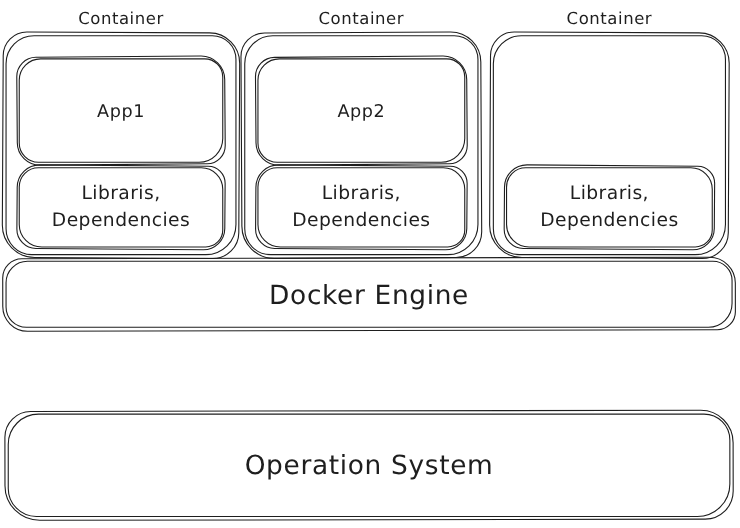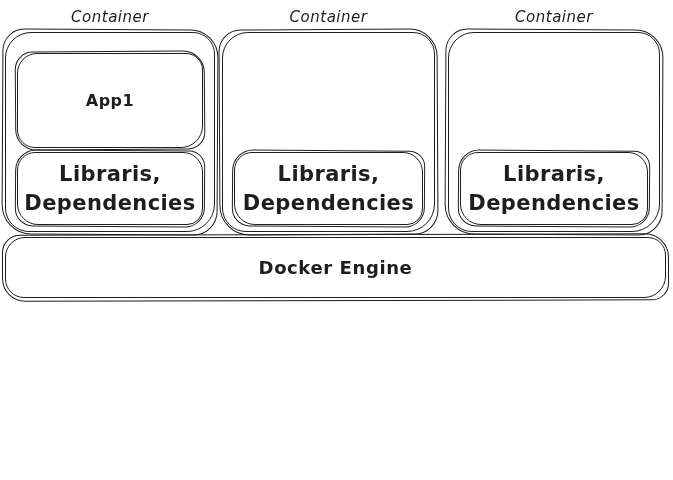--- a/index.html
+++ b/index.html
@@ -16,38 +16,37 @@
     position:relative;
     width:673px;height:480px;
     background:var(--bg);
     overflow:hidden;
   }
   
   .sketch{
     position:absolute;
     background:var(--bg);
     border:1.7px solid var(--stroke);
-    font-weight:bold;
   }
   .sketch::before{
     content:"";
     position:absolute;
     inset:-4px;
     border:1.4px solid var(--stroke);
     pointer-events:none;
   }
   
   .container-group{position:absolute;top:6px;}
   .cg1{left:5px;width:210px;}
   .cg2{left:222px;width:213px;}
   .cg3{left:448px;width:212px;}
   .container-label{
     height:22px;line-height:22px;
     text-align:center;
-    font-size:15px;letter-spacing:0.5px;font-style:italic;
+    font-size:15px;letter-spacing:0.5px;
   }
   .container-box{
     left:0;right:0;top:26px;height:198px;
     border-radius:26px 22px 28px 24px;
   }
   .container-box::before{
     border-radius:22px 28px 24px 30px;
     transform:rotate(0.3deg);
   }
   .cg2 .container-box::before{transform:rotate(-0.3deg);}
@@ -66,40 +65,40 @@
     border-radius:18px 20px 16px 21px;
     display:flex;align-items:center;justify-content:center;
   }
   .libs-box::before{
     inset:-3px;
     border-radius:21px 16px 20px 18px;
     transform:rotate(0.45deg);
   }
   .app-text{font-size:16px;letter-spacing:0.5px;}
   .libs-text{
-    font-size:21px;letter-spacing:0.4px;
+    font-size:17px;letter-spacing:0.4px;
     text-align:center;
     white-space:pre-line;
     line-height:1.38;
   }
   
   .layer-bar{
     display:flex;align-items:center;justify-content:center;
     border-radius:20px 18px 22px 19px;
   }
   .layer-bar::before{
     border-radius:18px 24px 17px 23px;
     transform:rotate(0.12deg);
   }
   .layer-docker{left:5px;top:237px;width:659px;height:59px;}
   .layer-docker::before{transform:rotate(-0.12deg);}
   .layer-emulated{left:5px;top:305px;width:659px;height:60px;}
   .layer-os{left:7px;top:376px;width:655px;height:92px;border-radius:28px 24px 30px 26px;}
   .layer-os::before{border-radius:24px 30px 26px 32px;transform:rotate(-0.1deg);}
-  .layer-text{font-size:18px;letter-spacing:0.6px;}
+  .layer-text{font-size:24px;letter-spacing:0.6px;}
 </style>
 </head>
 <body>
 
 <div class="diagram">
 
   <div class="container-group cg1">
     <div class="container-label">Container</div>
     <div class="sketch container-box">
       <div class="sketch app-box">
@@ -108,20 +107,23 @@
       <div class="sketch libs-box">
         <span class="libs-text">Libraris,
 Dependencies</span>
       </div>
     </div>
   </div>
 
   <div class="container-group cg2">
     <div class="container-label">Container</div>
     <div class="sketch container-box">
+      <div class="sketch app-box">
+        <span class="app-text">App2</span>
+      </div>
       <div class="sketch libs-box">
         <span class="libs-text">Libraris,
 Dependencies</span>
       </div>
     </div>
   </div>
 
   <div class="container-group cg3">
     <div class="container-label">Container</div>
     <div class="sketch container-box">
@@ -130,14 +132,17 @@
 Dependencies</span>
       </div>
     </div>
   </div>
 
   <div class="sketch layer-bar layer-docker">
     <span class="layer-text">Docker Engine</span>
   </div>
 
 
+  <div class="sketch layer-bar layer-os">
+    <span class="layer-text">Operation System</span>
+  </div>
 
 </div>
 
 </body></html>

